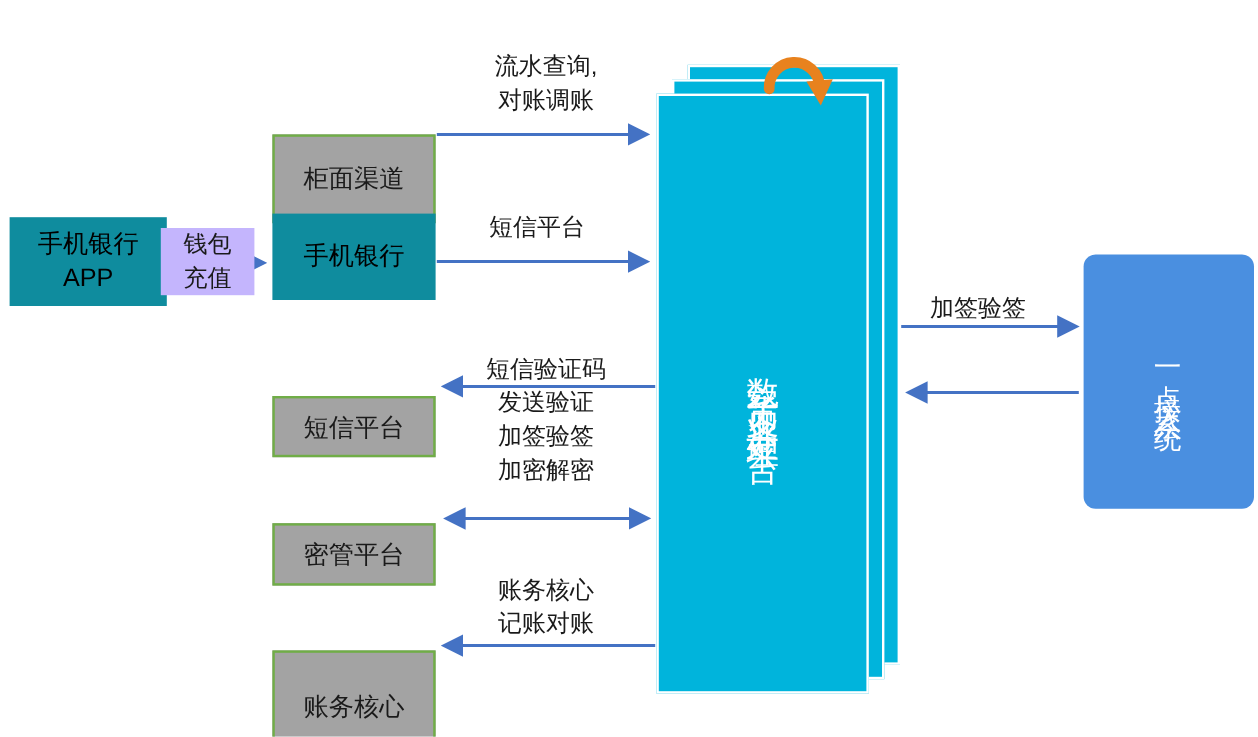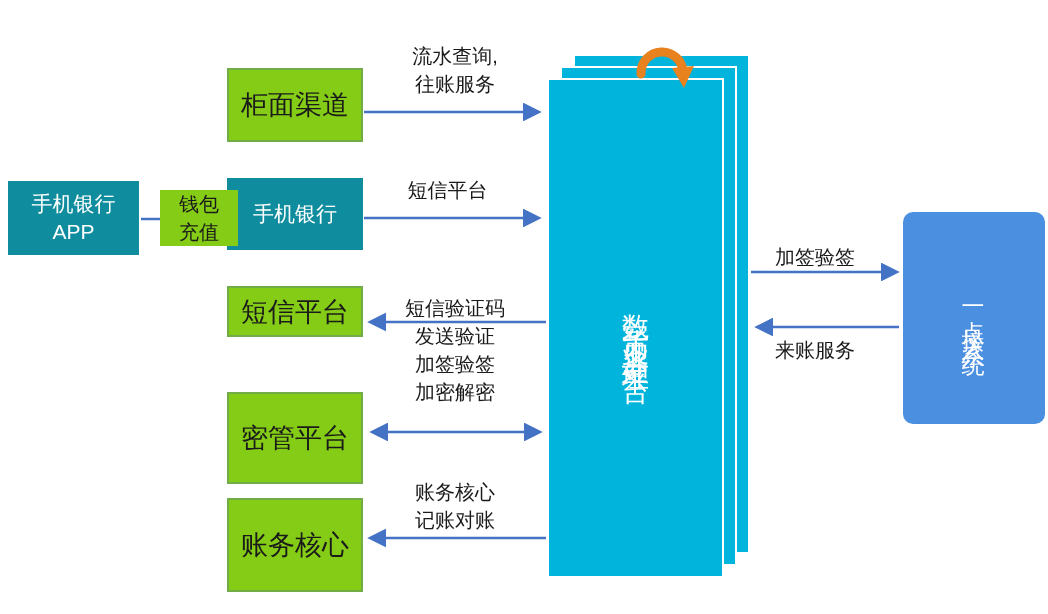--- a/index.html
+++ b/index.html
@@ -2,28 +2,28 @@
 <html><head>
 <meta charset="utf-8">
 <style>
   html,body{margin:0;padding:0;background:#ffffff;}
   body{font-family:"Liberation Sans","DejaVu Sans",sans-serif;}
   .canvas{position:relative;width:1048px;height:614px;background:#ffffff;overflow:hidden;}
 
   
   .node{position:absolute;display:flex;align-items:center;justify-content:center;
         text-align:center;white-space:pre-line;box-sizing:border-box;z-index:1;}
-  .teal{background:#0F8C9E;color:#ffffff;font-size:21px;line-height:28px;}
-  .grayg{background:#84cc16;border:2px solid #70AD47;color:#1a1a1a;font-size:27px;}
+  .teal{background:#0F8C9E;color:#000000;font-size:21px;line-height:28px;}
+  .grayg{background:#a3a3a3;border:2px solid #70AD47;color:#1a1a1a;font-size:21px;margin-top:44px;}
 
   .box-mobile-app{left:8px;top:181px;width:131px;height:74px;}
   .box-counter{left:227px;top:68px;width:136px;height:74px;}
   .box-mbank{left:227px;top:178px;width:136px;height:72px;}
   .box-sms{left:227px;top:286px;width:136px;height:51px;}
-  .box-key{left:227px;top:392px;width:136px;height:92px;}
+  .box-key{left:227px;top:392px;width:136px;height:52px;}
   .box-acct{left:227px;top:498px;width:136px;height:94px;text-align:right;}
 
   
   .panel{position:absolute;width:177px;height:500px;background:#00B4DC;
          border:2px solid #ffffff;box-sizing:border-box;}
   .panel-back{left:573px;top:54px;z-index:1;}
   .panel-mid{left:560px;top:66px;z-index:2;}
   .panel-front{left:547px;top:78px;z-index:3;display:flex;align-items:center;justify-content:center;}
   .vtext{writing-mode:vertical-rl;text-orientation:upright;color:#ffffff;}
   .platform-title{font-size:27px;letter-spacing:7px;font-weight:400;}
@@ -32,21 +32,21 @@
   .box-access{left:903px;top:212px;width:142px;height:212px;background:#4A8FE0;
               border-radius:10px;z-index:1;}
   .access-title{font-size:23px;letter-spacing:8px;}
 
   
   .wires{position:absolute;left:0;top:0;width:1048px;height:614px;z-index:4;pointer-events:none;}
 
   
   .edge-label{position:absolute;z-index:5;text-align:center;white-space:pre-line;
               color:#1a1a1a;font-size:20px;line-height:28px;}
-  .lbl-wallet{left:160px;top:190px;width:78px;background:#84cc16;}
+  .lbl-wallet{left:134px;top:190px;width:78px;background:#c4b5fd;}
   .lbl-statement{left:390px;top:42px;width:130px;}
   .lbl-remit{left:385px;top:176px;width:125px;}
   .lbl-sms{left:385px;top:250px;width:140px;margin-top:44px;}
   .lbl-sign{left:390px;top:350px;width:130px;}
   .lbl-account{left:390px;top:478px;width:130px;}
   .lbl-out{left:755px;top:243px;width:120px;}
   .lbl-in{left:755px;top:336px;width:120px;}
 </style>
 </head>
 <body>
@@ -106,24 +106,23 @@
 
     <g>
       <path d="M 641 74 A 21 21 0 1 1 683 72" fill="none" stroke="#E8821E" stroke-width="9" stroke-linecap="round"></path>
       <polygon points="672,68 694,66 684,88" fill="#E8821E"></polygon>
     </g>
   </svg>
 
   <div class="edge-label lbl-wallet">钱包
 充值</div>
   <div class="edge-label lbl-statement">流水查询,
-往账服务</div>
+对账调账</div>
   <div class="edge-label lbl-remit">短信平台</div>
   <div class="edge-label lbl-sms">短信验证码
 发送验证</div>
   <div class="edge-label lbl-sign">加签验签
 加密解密</div>
   <div class="edge-label lbl-account">账务核心
 记账对账</div>
   <div class="edge-label lbl-out">加签验签</div>
-  <div class="edge-label lbl-in">来账服务</div>
 
 </div>
 
 </body></html>

